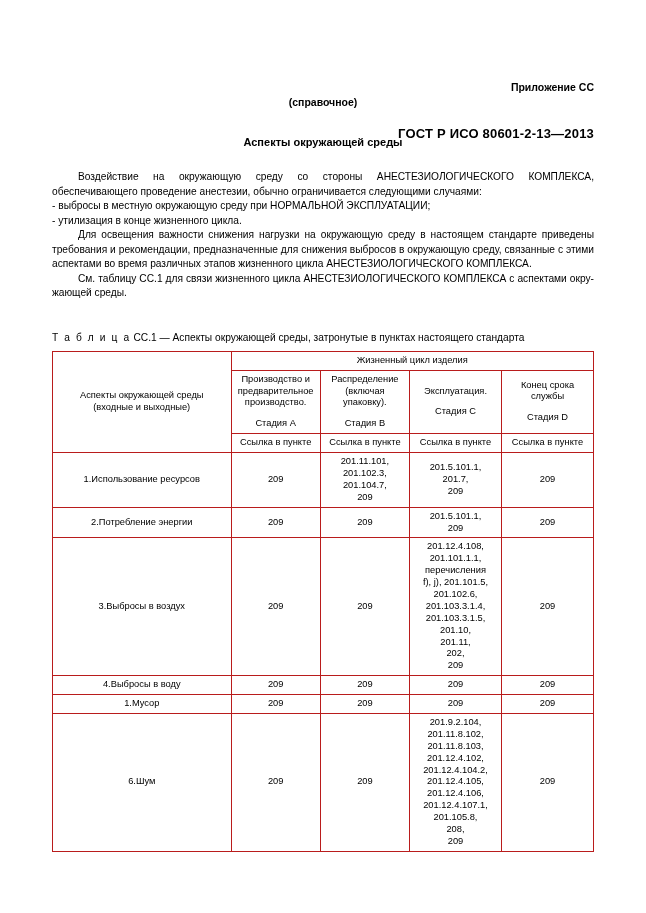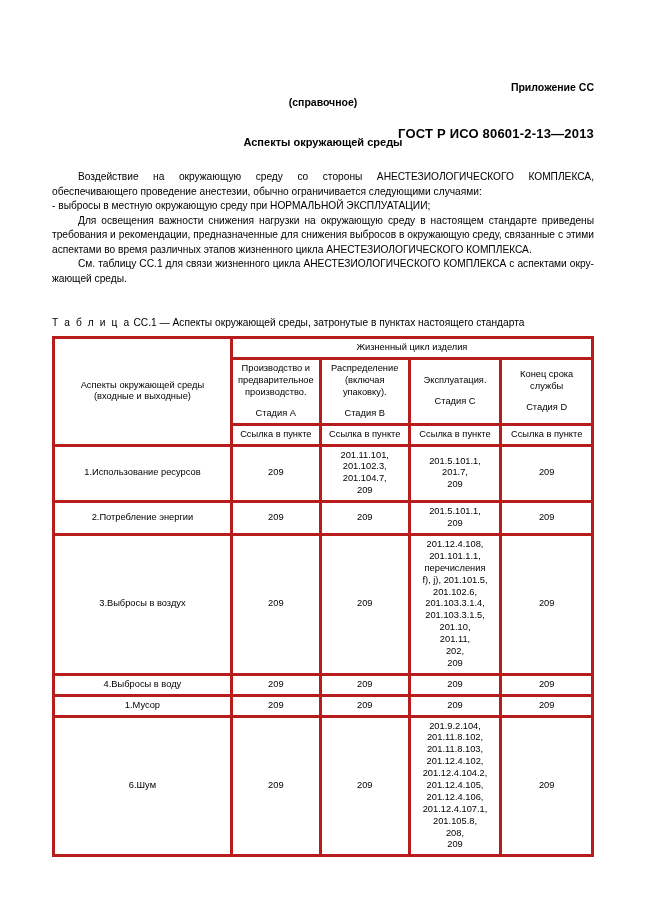--- a/index.html
+++ b/index.html
@@ -67,21 +67,21 @@
   .table-caption .spaced {
     letter-spacing: 1.6px;
   }
   table.env {
     margin-top: 8px;
     border-collapse: collapse;
     width: 100%;
     table-layout: fixed;
   }
   table.env td, table.env th {
-    border: 3px solid #b91c1c;
+    border: 1px solid #b91c1c;
     font-size: 9.3px;
     text-align: center;
     vertical-align: middle;
     padding: 3px 2px;
     font-weight: normal;
     line-height: 1.28;
   }
   td.aspect-head {
     font-size: 9.3px;
     line-height: 1.35;
@@ -112,20 +112,21 @@
   <div class="header-std">ГОСТ Р ИСО 80601-2-13—2013</div>
 
   <div class="annex-title">Приложение СС</div>
   <div class="annex-sub">(справочное)</div>
 
   <div class="section-title">Аспекты окружающей среды</div>
 
   <div class="body-text">
     <p class="indent">Воздействие на окружающую среду со стороны АНЕСТЕЗИОЛОГИЧЕСКОГО КОМПЛЕКСА, обеспечивающе­го проведение анестезии, обычно ограничивается следующими случаями:</p>
     <p>- выбросы в местную окружающую среду при НОРМАЛЬНОЙ ЭКСПЛУАТАЦИИ;</p>
+    <p>- утилизация в конце жизненного цикла.</p>
     <p class="indent">Для освещения важности снижения нагрузки на окружающую среду в настоящем стандарте приведены требования и рекомендации, предназначенные для снижения выбросов в окружающую среду, связанные с этими аспектами во время различных этапов жизненного цикла АНЕСТЕЗИОЛОГИЧЕСКОГО КОМПЛЕКСА.</p>
     <p class="indent">См. таблицу СС.1 для связи жизненного цикла АНЕСТЕЗИОЛОГИЧЕСКОГО КОМПЛЕКСА с аспектами окру­жающей среды.</p>
   </div>
 
   <div class="table-caption">
     <span class="spaced">Т а б л и ц а</span>
     <span>СС.1 — Аспекты окружающей среды, затронутые в пунктах настоящего стандарта</span>
   </div>
 
   <table class="env">

